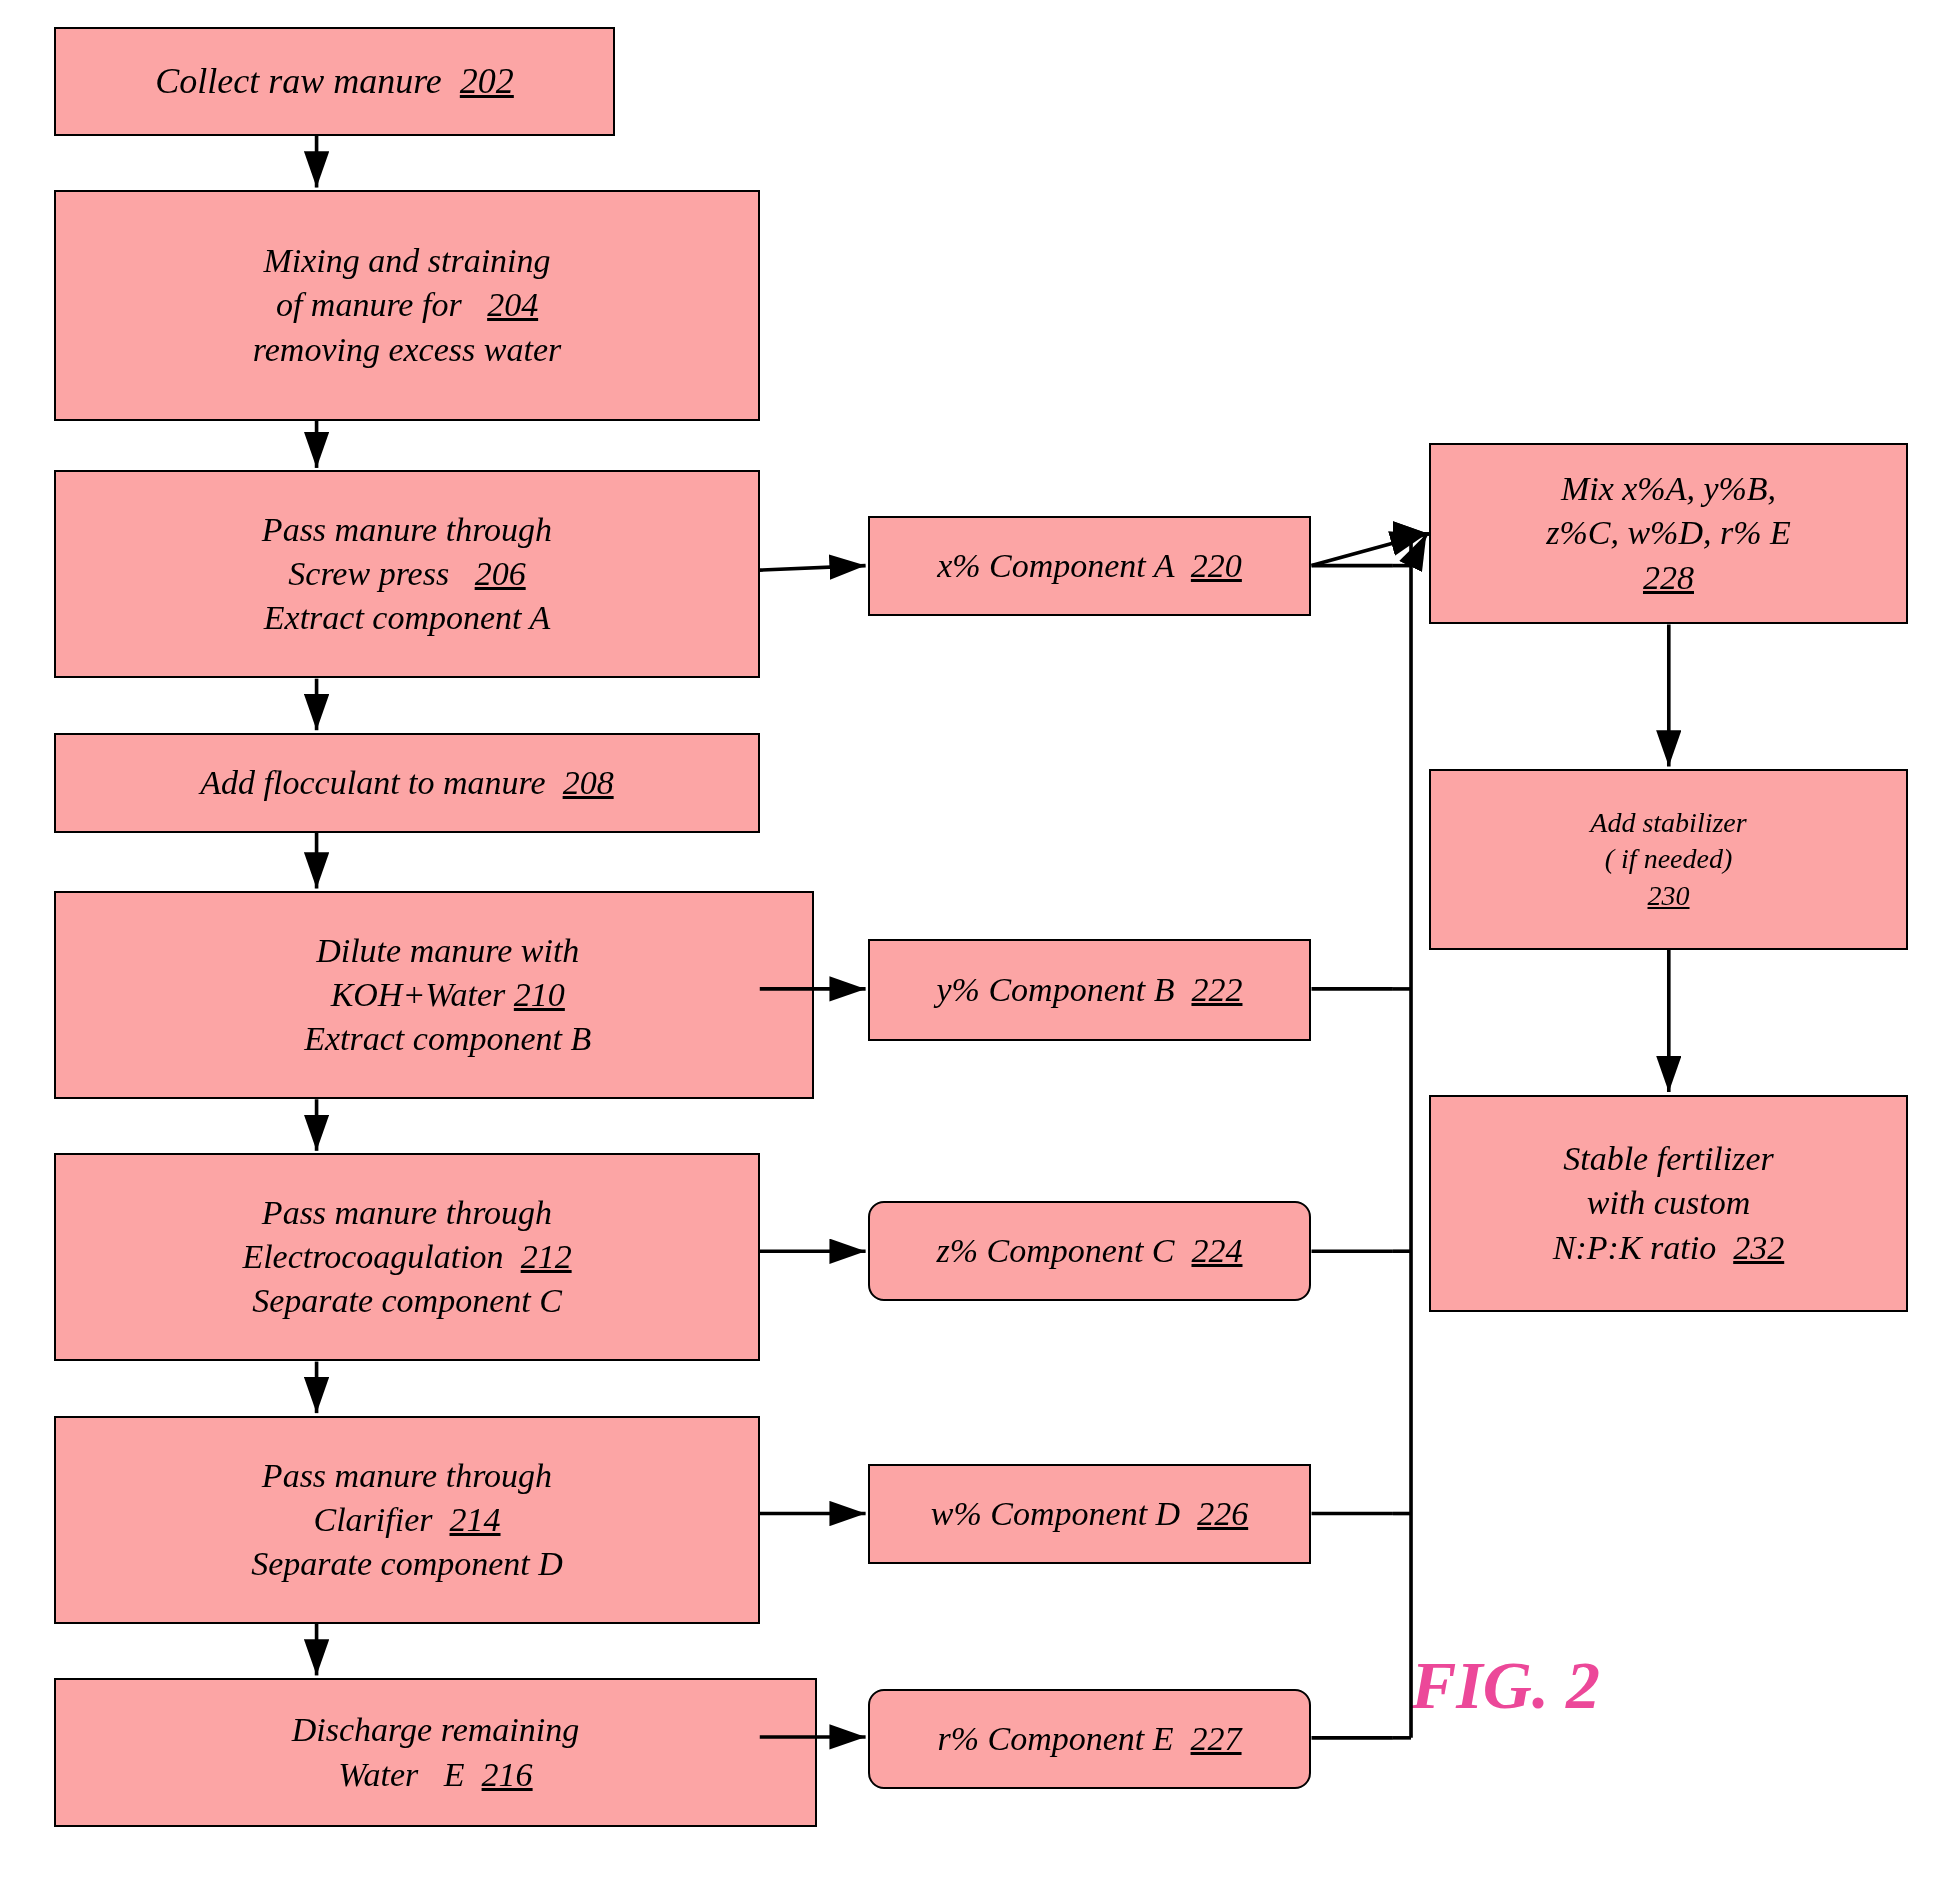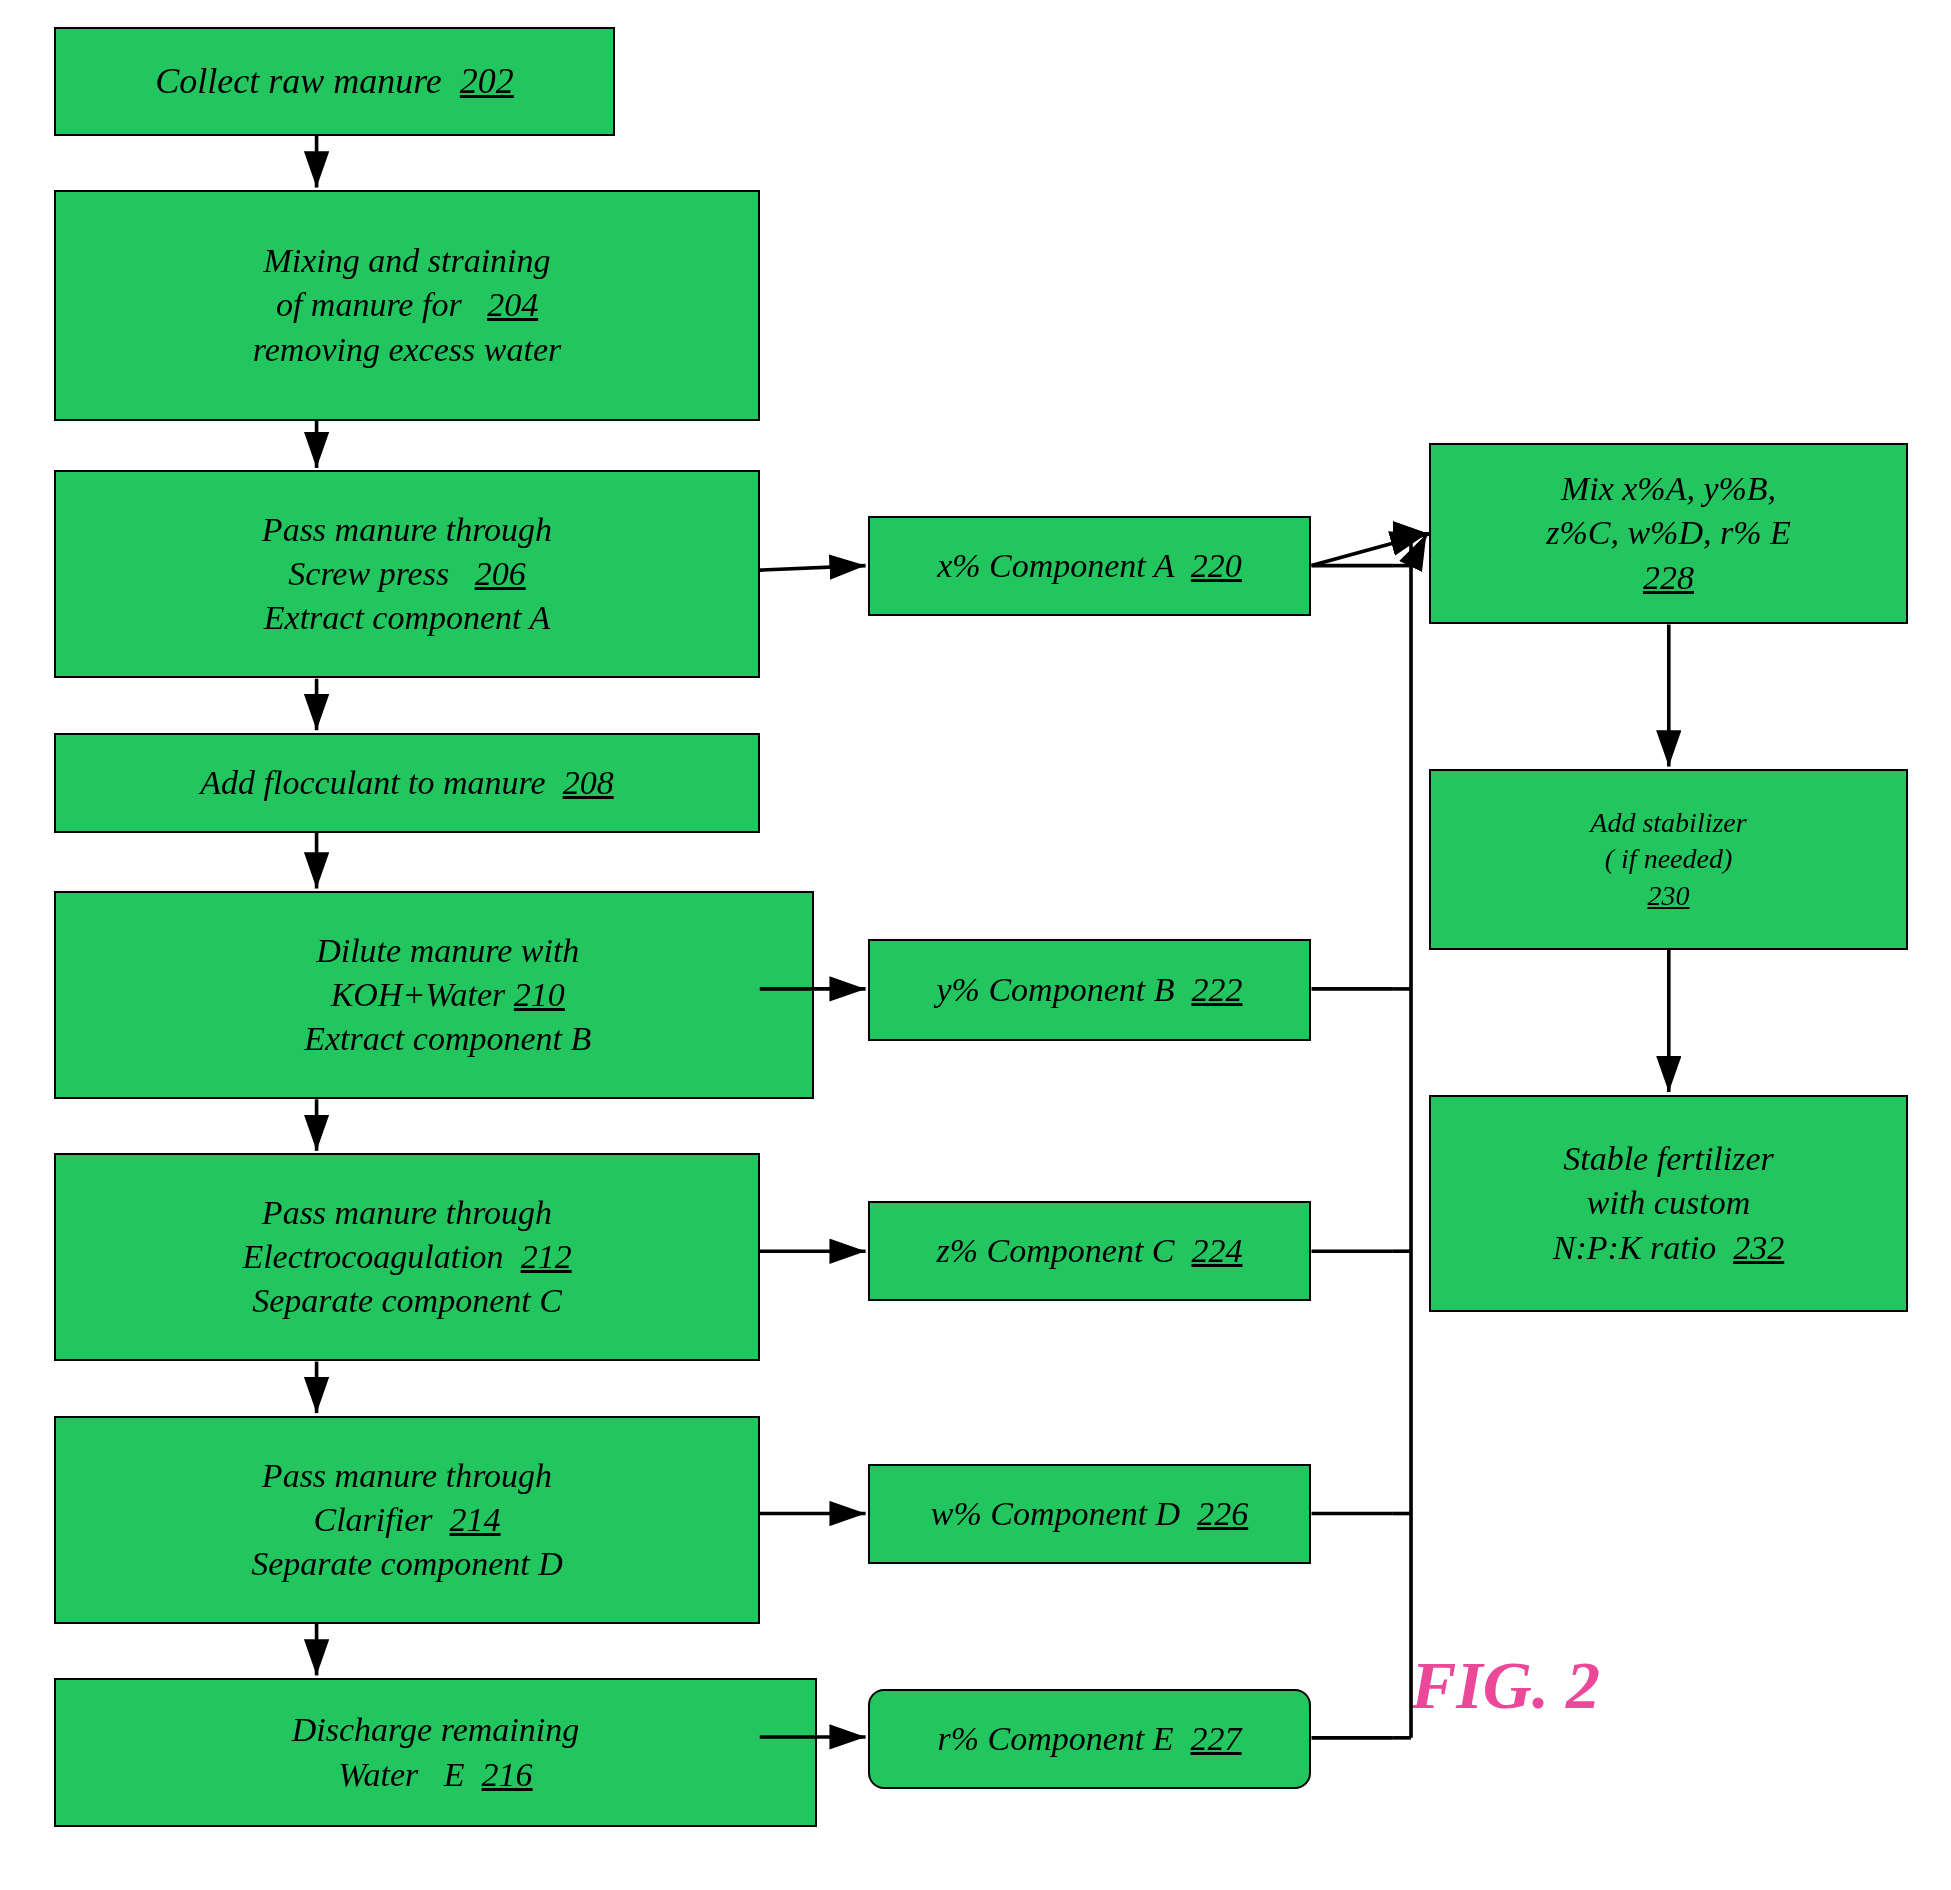--- a/index.html
+++ b/index.html
@@ -15,21 +15,21 @@
     .diagram {
       position: absolute;
       top: 0; left: 0;
       width: 100%;
       height: 100%;
     }
 
     .box {
       position: absolute;
       border: 2.7px solid #000;
-      background: #22c55e;
+      background: #fca5a5;
       display: flex;
       align-items: center;
       justify-content: center;
       text-align: center;
       font-style: italic;
       font-size: 33px;
       line-height: 1.3;
       padding: 9px 14.5px;
     }
 
@@ -112,21 +112,21 @@
       <i>x% Component A &nbsp;<span class="underline">220</span></i>
     </span>
   </div>
 
   <div class="box" style="left:868px; top:939px; width:443px; height:102px; font-size:34px;">
     <span>
       <i>y% Component B &nbsp;<span class="underline">222</span></i>
     </span>
   </div>
 
-  <div class="box" style="left:868px; top:1201px; width:443px; height:100px; font-size:34px;">
+  <div class="box" style="left:868px; top:1201px; width:443px; height:100px; font-size:34px;border-radius:16px;">
     <span>
       <i>z% Component C &nbsp;<span class="underline">224</span></i>
     </span>
   </div>
 
   <div class="box" style="left:868px; top:1464px; width:443px; height:100px; font-size:34px;">
     <span>
       <i>w% Component D &nbsp;<span class="underline">226</span></i>
     </span>
   </div>

